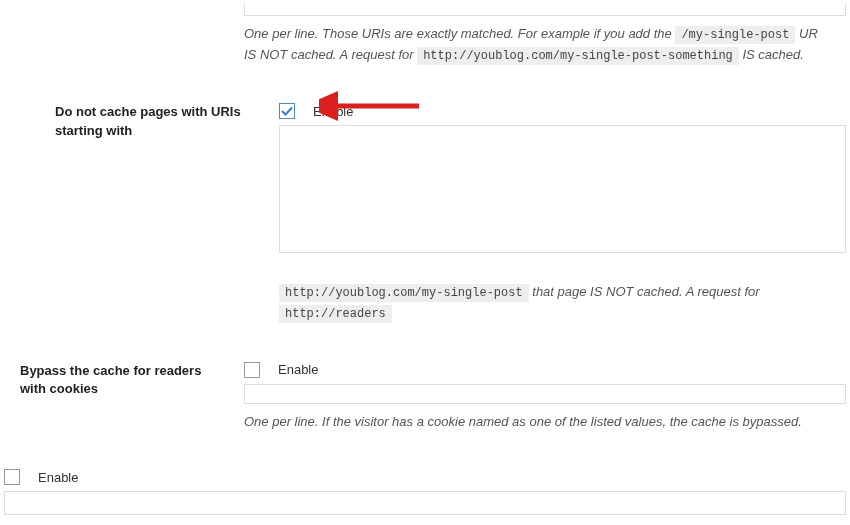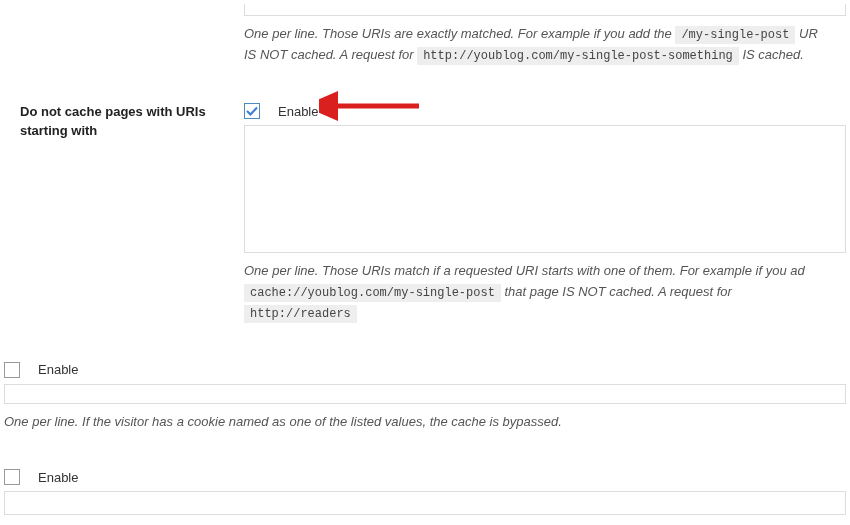--- a/index.html
+++ b/index.html
@@ -126,42 +126,43 @@
     <div class="help-text">
       <span>One per line. Those URIs are exactly matched. For example if you add the </span>
       <span class="code-snip">/my-single-post</span>
       <span> UR</span><br>
       <span>IS NOT cached. A request for </span>
       <span class="code-snip">http://youblog.com/my-single-post-something</span>
       <span> IS cached.</span>
     </div>
   </div>
 
-  <div class="setting-row" style="margin-top:22px;">
+  <div class="setting-row" style="margin-top:22px;margin-left:35px;">
     <div class="setting-label">Do not cache pages with URIs starting with</div>
     <div class="setting-content">
       <div class="checkbox-wrap">
         <div class="checkbox checked">
           <svg viewBox="0 0 12 12">
             <path d="M1 6 L4.5 9.5 L11 2.5" stroke="#3a7bd5" stroke-width="2" fill="none"></path>
           </svg>
         </div>
         <span class="checkbox-label">Enable</span>
       </div>
       <div class="textarea-box"></div>
       <div class="help-text">
-        <span>One per line. Those URIs match if a requested URI starts with one of them. For example if you ad</span><br>
-        <span class="code-snip">cache://youblog.com/my-single-post</span>
+        <br>
+        <span class="code-snip">http://youblog.com/my-single-post</span>
         <span> that page IS NOT cached. A request for </span>
         <span class="code-snip">http://readers</span>
       </div>
     </div>
   </div>
 
   <div class="setting-row" style="margin-top:22px;">
+    <div class="setting-label">Bypass the cache for readers with cookies</div>
     <div class="setting-content">
       <div class="checkbox-wrap">
         <div class="checkbox">
           
         </div>
         <span class="checkbox-label">Enable</span>
       </div>
       <div class="textarea-box small"></div>
       <div class="help-text">One per line. If the visitor has a cookie named as one of the listed values, the cache is bypassed.</div>
     </div>

